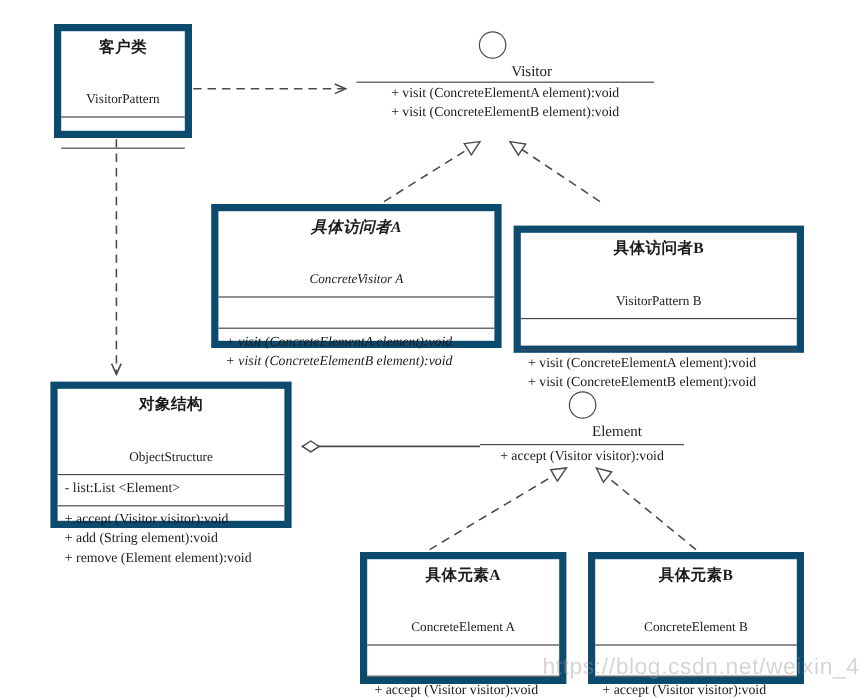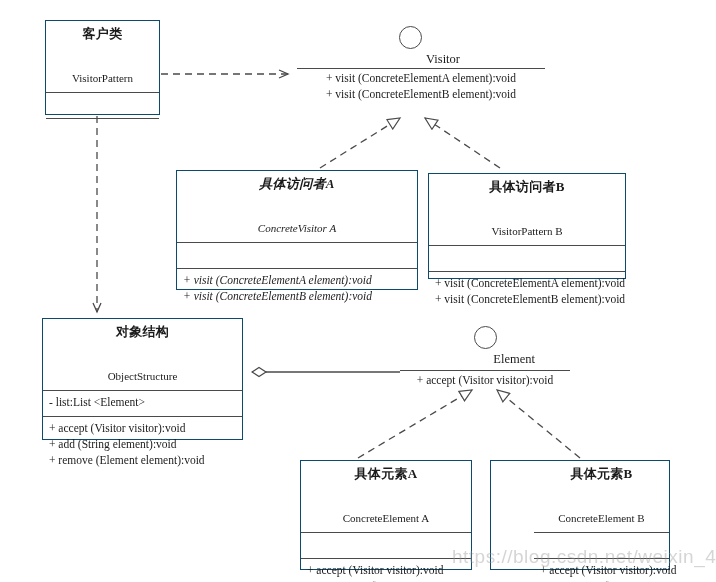--- a/index.html
+++ b/index.html
@@ -18,21 +18,21 @@
   svg.layer {
     position: absolute;
     left: 0;
     top: 0;
     width: 716px;
     height: 582px;
     pointer-events: none;
   }
   .uml-box {
     position: absolute;
-    border: 1px solid #0c4a6e;
+    border: 6px solid #0c4a6e;
     background: #ffffff;
     box-sizing: border-box;
   }
   .compartment {
     box-sizing: border-box;
     width: 100%;
   }
   .compartment.divider {
     border-top: 1px solid #4a4a4a;
   }
@@ -173,21 +173,21 @@
       <div class="cls-cn">具体访问者A</div>
       <div class="cls-en">ConcreteVisitor A</div>
     </div>
     <div class="compartment divider empty-comp"></div>
     <div class="compartment divider members">
       <div class="member">+ visit (ConcreteElementA element):void</div>
       <div class="member">+ visit (ConcreteElementB element):void</div>
     </div>
   </div>
 
-  <div class="uml-box" style="left:428px; top:173px; width:198px; height:106px;">
+  <div class="uml-box" style="left:428px; top:188px; width:242px; height:106px;">
     <div class="compartment cls-head">
       <div class="cls-cn">具体访问者B</div>
       <div class="cls-en">VisitorPattern B</div>
     </div>
     <div class="compartment divider empty-comp"></div>
     <div class="compartment divider members">
       <div class="member">+ visit (ConcreteElementA element):void</div>
       <div class="member">+ visit (ConcreteElementB element):void</div>
     </div>
   </div>
@@ -221,21 +221,21 @@
       <div class="cls-cn">具体元素A</div>
       <div class="cls-en">ConcreteElement A</div>
     </div>
     <div class="compartment divider empty-comp"></div>
     <div class="compartment divider members">
       <div class="member">+ accept (Visitor visitor):void</div>
       <div class="member">+ operationA ():Visitor</div>
     </div>
   </div>
 
-  <div class="uml-box" style="left:490px; top:460px; width:180px; height:110px;padding-left:43px;">
+  <div class="uml-box" style="left:490px; top:460px; width:180px; height:110px;">
     <div class="compartment cls-head">
       <div class="cls-cn">具体元素B</div>
       <div class="cls-en">ConcreteElement B</div>
     </div>
     <div class="compartment divider empty-comp"></div>
     <div class="compartment divider members">
       <div class="member">+ accept (Visitor visitor):void</div>
       <div class="member">+ operationB ():String</div>
     </div>
   </div>

